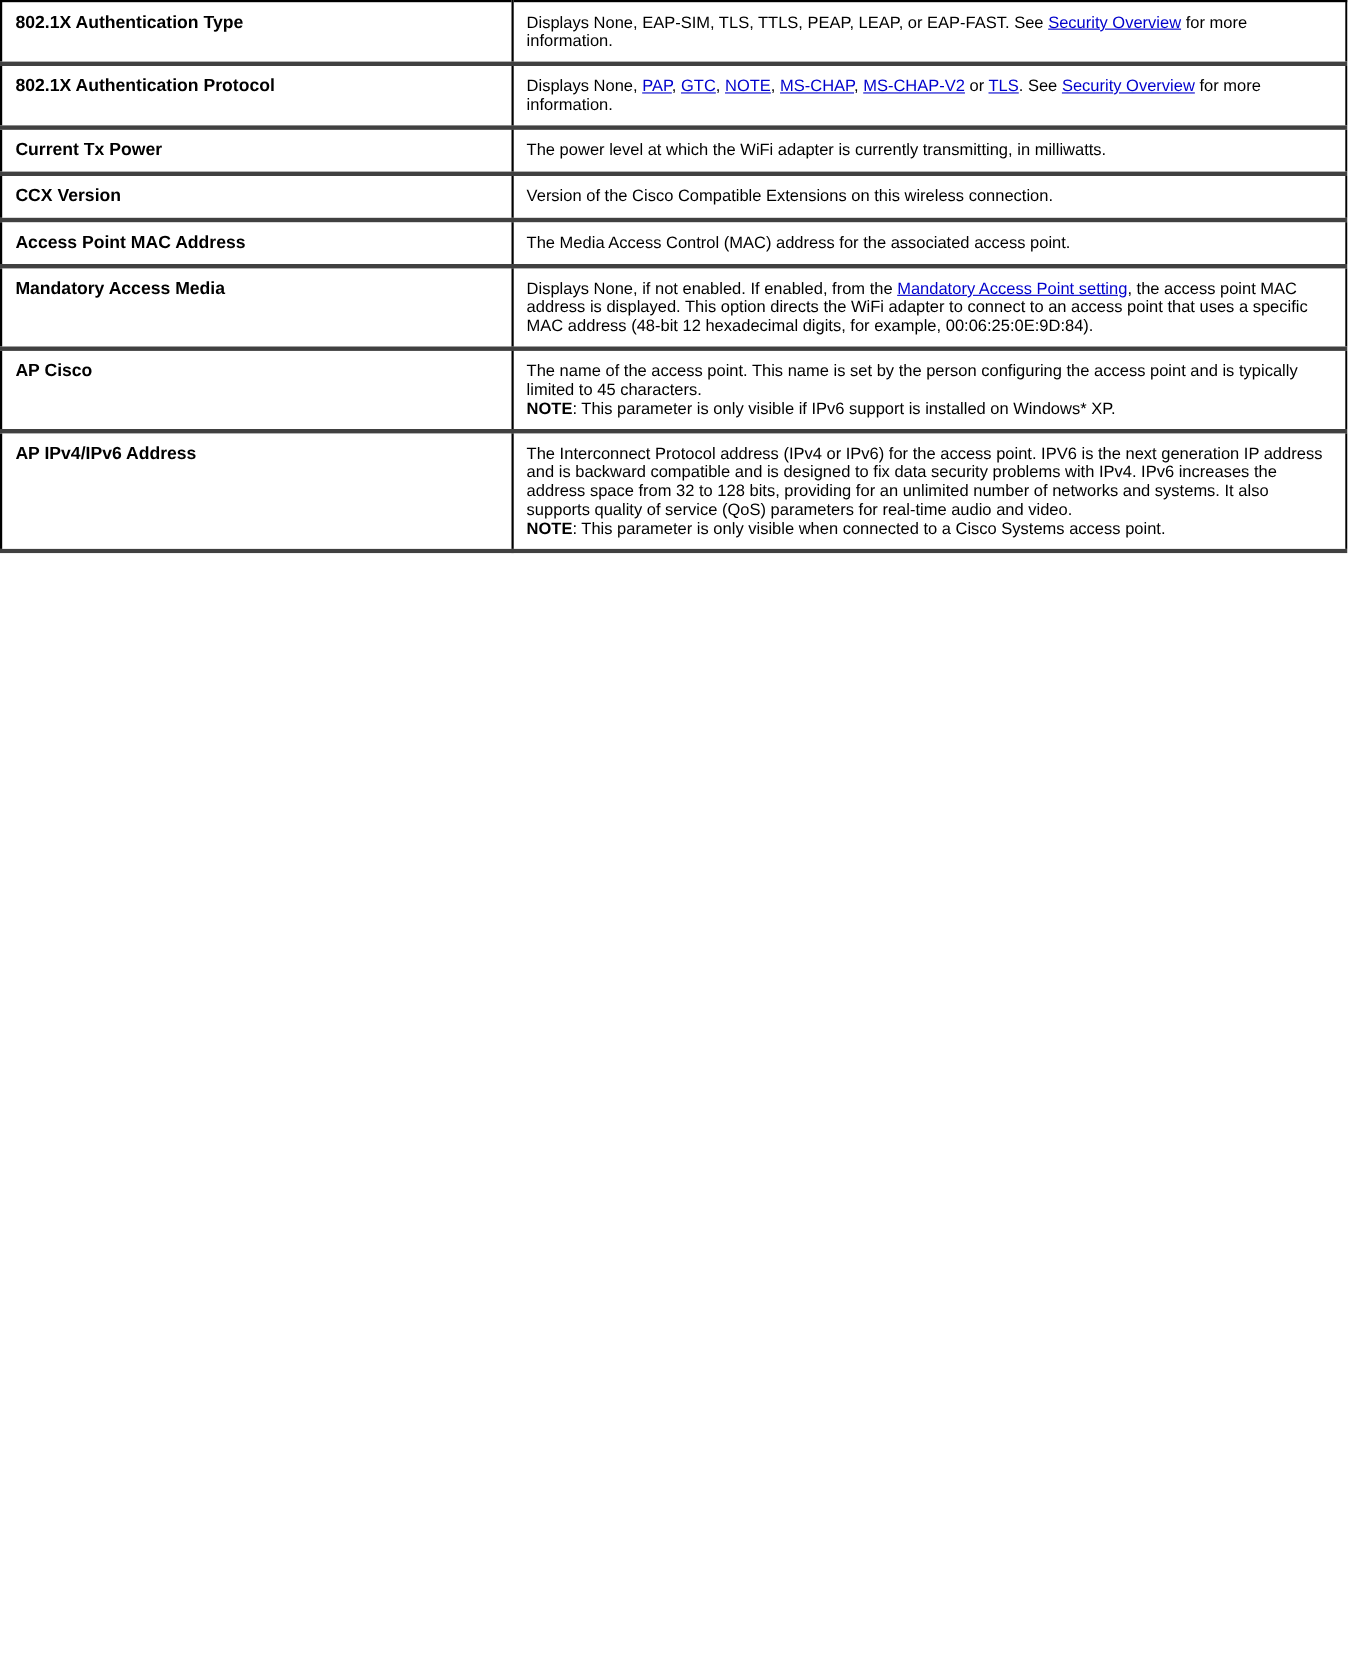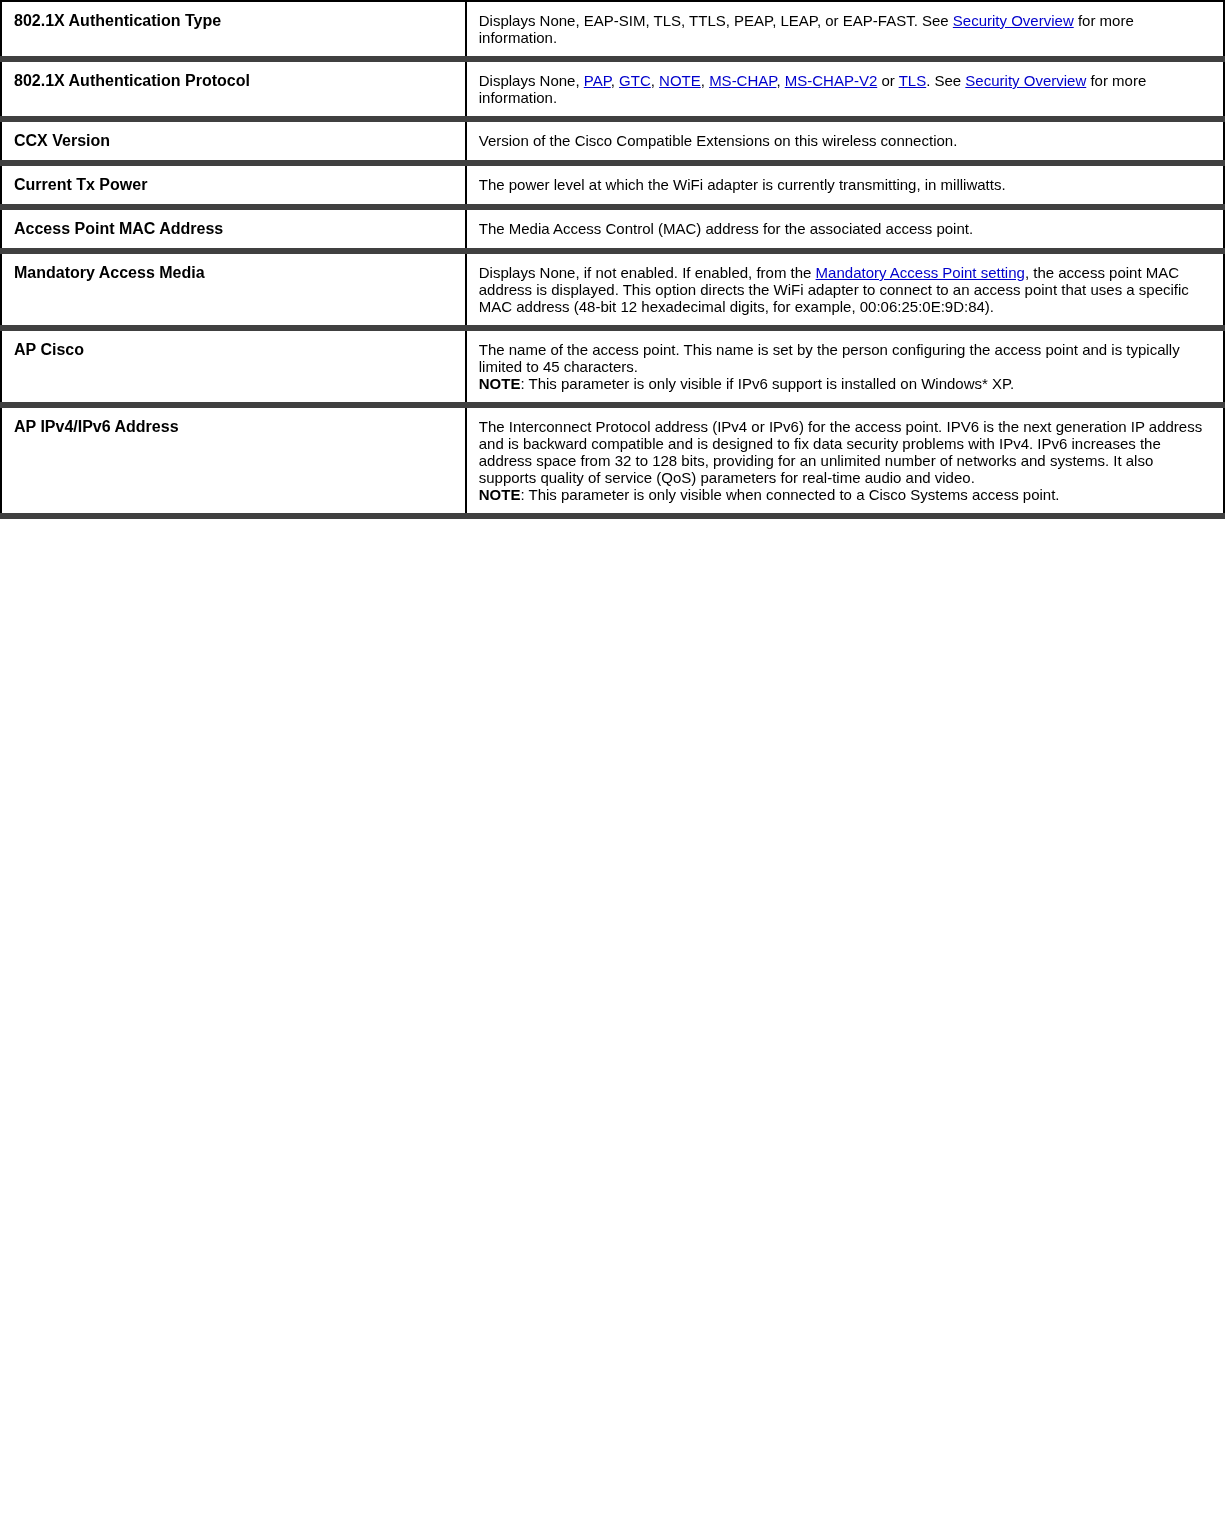--- a/index.html
+++ b/index.html
@@ -13,21 +13,21 @@
       background: #fff;
       color: #000;
       width: 1225px;
     }
     table {
       width: 100%;
       border-collapse: collapse;
       border: 2px solid #000;
     }
     tr {
-      border-bottom: 6px solid #404040;
+      border-bottom: 4px solid #404040;
     }
     td {
       padding: 10px 12px;
       vertical-align: top;
       border: 1px solid #000;
     }
     td:first-child {
       width: 38%;
       font-weight: bold;
       font-size: 16px;
@@ -63,27 +63,27 @@
   </tr>
 
   <tr>
     <td>802.1X Authentication Protocol</td>
     <td>
       Displays None, <a href="#">PAP</a>, <a href="#">GTC</a>, <a href="#">NOTE</a>, <a href="#">MS-CHAP</a>, <a href="#">MS-CHAP-V2</a> or <a href="#">TLS</a>. See <a href="#">Security Overview</a> for more information.
     </td>
   </tr>
 
   <tr>
-    <td>CCX Version</td>
-    <td>Version of the Cisco Compatible Extensions on this wireless connection.</td>
+    <td>Current Tx Power</td>
+    <td>The power level at which the WiFi adapter is currently transmitting, in milliwatts.</td>
   </tr>
 
   <tr>
-    <td>Current Tx Power</td>
-    <td>The power level at which the WiFi adapter is currently transmitting, in milliwatts.</td>
+    <td>CCX Version</td>
+    <td>Version of the Cisco Compatible Extensions on this wireless connection.</td>
   </tr>
 
 
   <tr>
     <td>Access Point MAC Address</td>
     <td>The Media Access Control (MAC) address for the associated access point.</td>
   </tr>
 
   <tr>
     <td>Mandatory Access Media</td>

